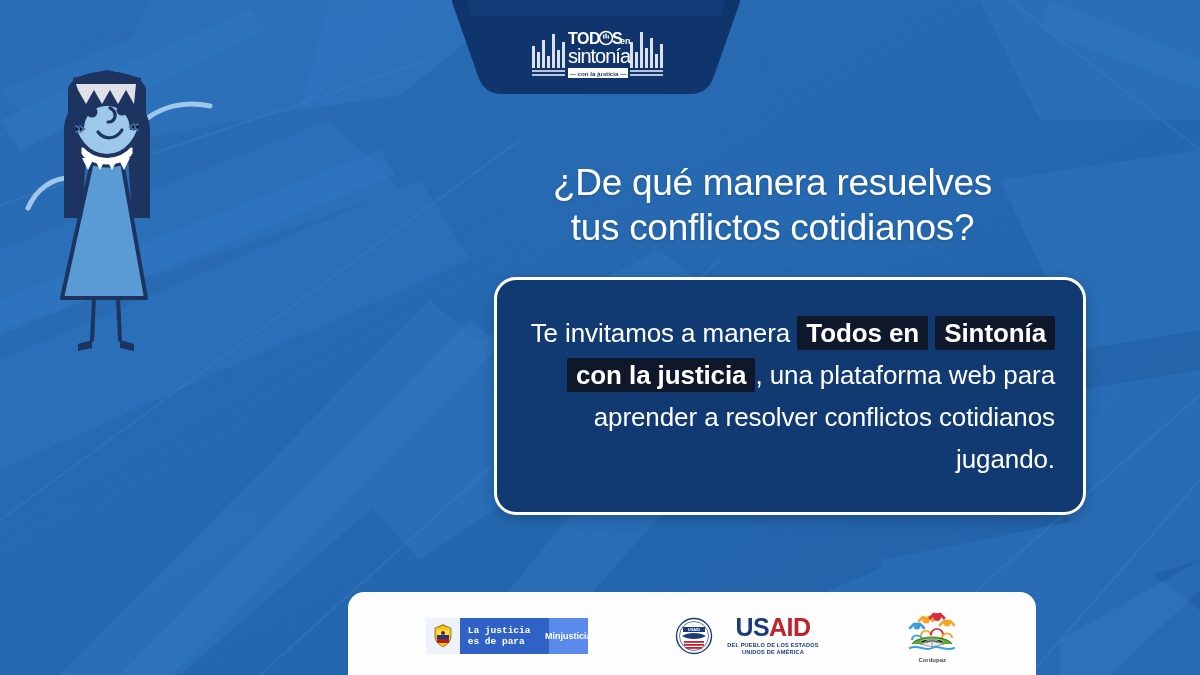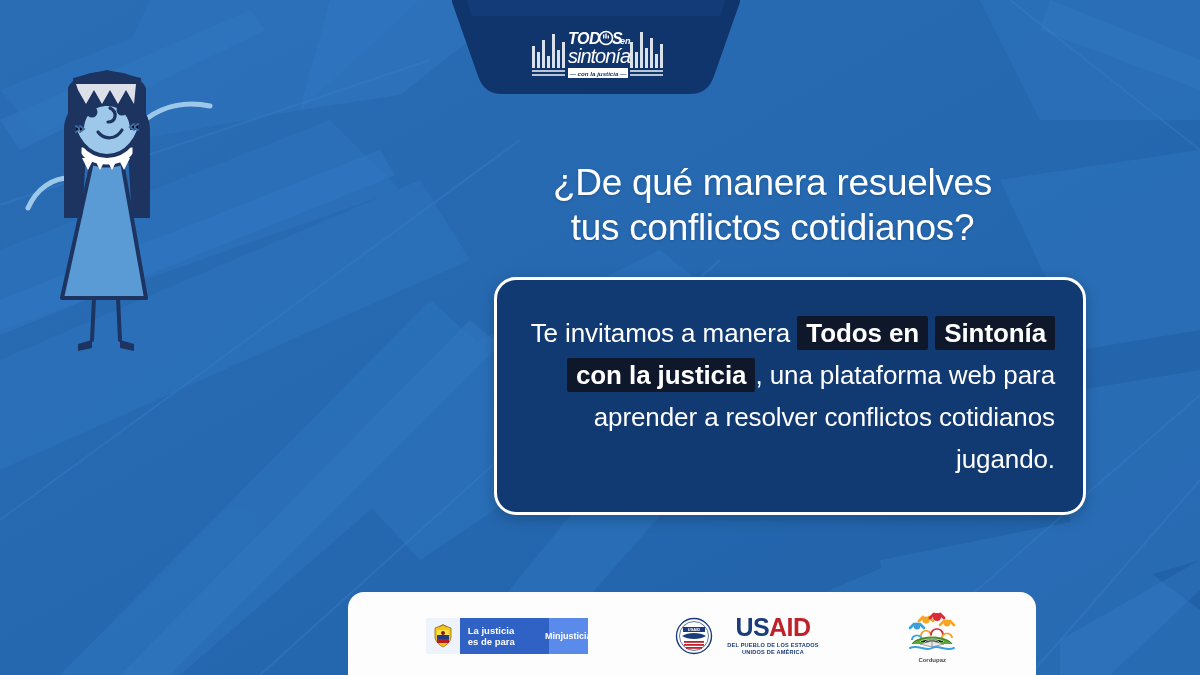--- a/index.html
+++ b/index.html
@@ -26,21 +26,21 @@
     position:absolute;
     left:452px; top:-2px;
     width:288px; height:98px;
   }
   #header-band svg { display:block; }
 
   .logo-wrap {
     position:absolute;
     left:530px; top:22px;
     width:134px; height:62px;
-    display:flex; align-items:flex-end; justify-content:center;font-style:italic;
+    display:flex; align-items:flex-end; justify-content:center;
   }
 
   
   #badge-connector { position:absolute; left:110px; top:60px; width:110px; height:130px; }
 
   
   #character { position:absolute; left:18px; top:58px; width:185px; height:300px; }
 
   
   #headline {
@@ -99,21 +99,21 @@
 
   
   .minjust-logo { display:flex; align-items:stretch; height:36px; width:162px; }
   .mj-shield {
     width:34px; background:#eef2fb;
     display:flex; align-items:center; justify-content:center;
   }
   .mj-justicia {
     background:#2f62c4; color:#fff; flex:1;
     display:flex; flex-direction:column; justify-content:center;
-    padding-left:8px; font-size:9.5px; font-weight:bold; line-height:1.2;
+    padding-left:8px; font-size:9.5px; font-weight:bold; line-height:1.2;font-family:Liberation Mono, monospace;
   }
   .mj-minjust {
     background:#5b8bea; color:#fff; width:39px;
     display:flex; align-items:center; justify-content:center;
     font-size:9px; font-weight:bold;
   }
 
   
   .usaid-logo { display:flex; align-items:center; gap:14px; }
   .usaid-text-wrap { display:flex; flex-direction:column; align-items:center; }

